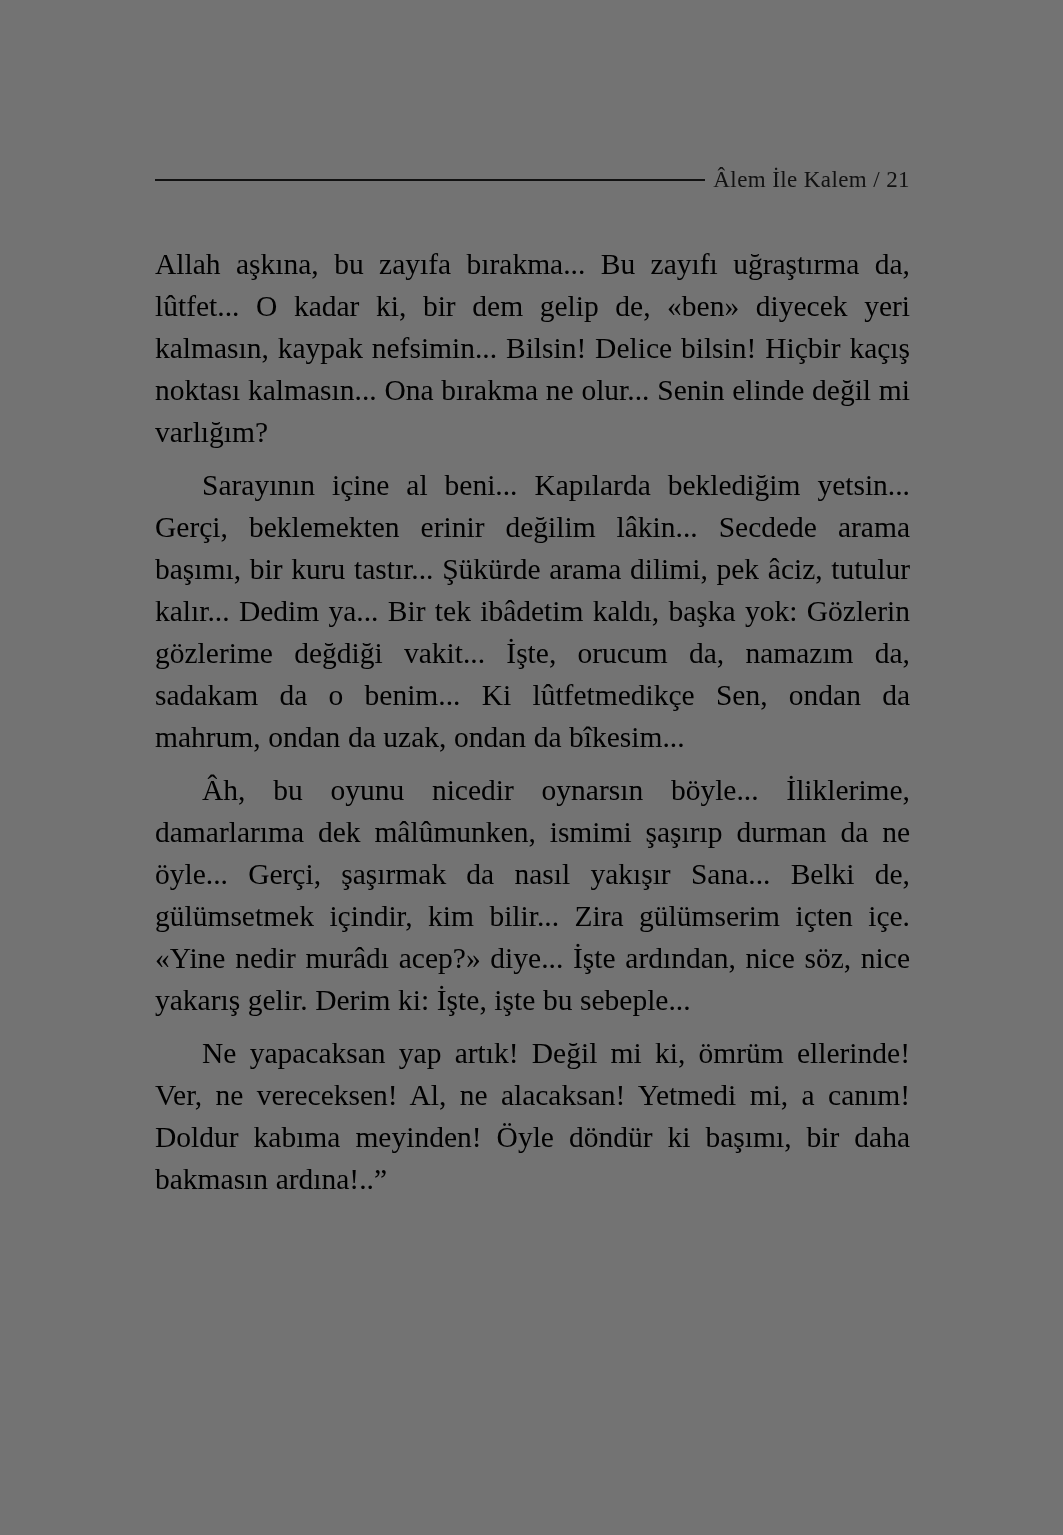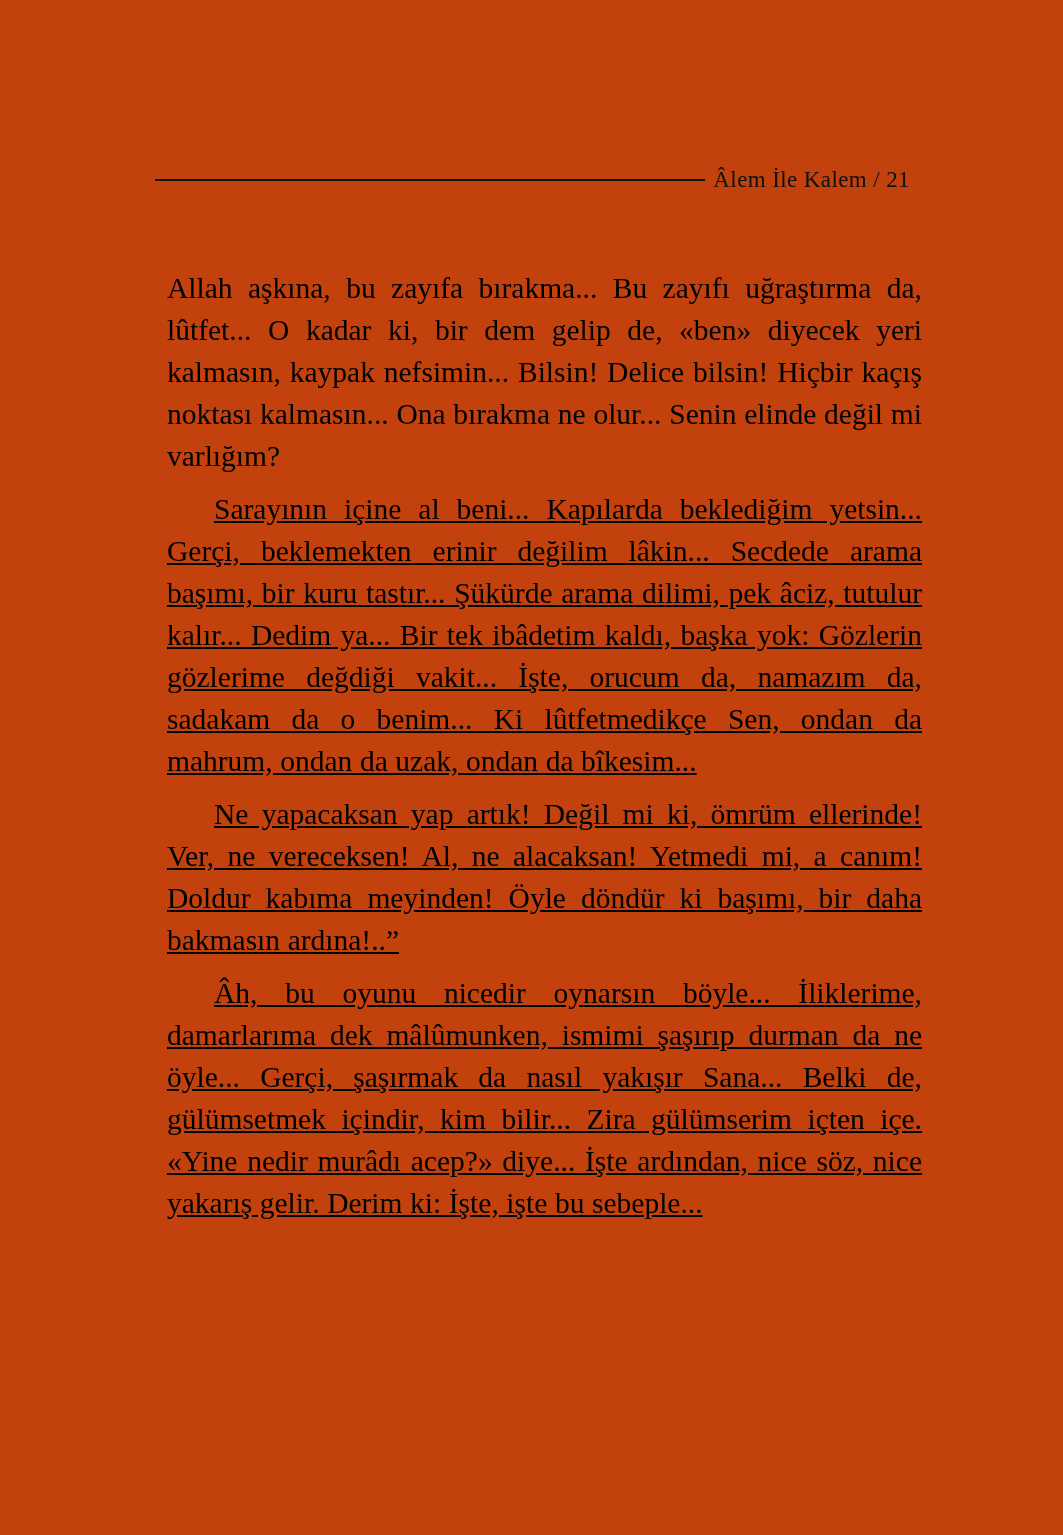--- a/index.html
+++ b/index.html
@@ -8,21 +8,21 @@
     background: #ffffff;
   }
   body {
     font-family: "Liberation Serif", "DejaVu Serif", serif;
     color: #000000;
   }
   .page {
     position: relative;
     width: 1063px;
     height: 1535px;
-    background: #c2410c;
+    background: #737373;
     margin: 0 auto;
     overflow: hidden;
   }
   .page-inner {
     position: absolute;
     left: 155px;
     top: 0;
     width: 755px;
   }
 
@@ -49,55 +49,53 @@
     font-family: "Liberation Serif", "DejaVu Serif", serif;
     font-size: 23px;
     letter-spacing: 0.4px;
     white-space: nowrap;
     color: #111111;
   }
 
   
   .body-copy {
     position: absolute;
-    left: 12px;
+    left: 0;
     top: 243px;
     width: 755px;
-    margin-top: 24px;
   }
   .para {
     margin: 0 0 11px 0;
     font-size: 29.5px;
     line-height: 42px;
     text-align: justify;
     text-justify: inter-word;
     hyphens: manual;
     color: #000000;
     word-spacing: 0.2px;
   }
   .para.indent {
     text-indent: 47px;
-    text-decoration: underline;
   }
   .para:last-child {
     margin-bottom: 0;
   }
 </style>
 </head>
 <body>
 
 <div class="page">
   <div class="page-inner">
 
     <div class="running-head">
       <div class="head-rule"></div>
       <div class="head-text">Âlem İle Kalem / 21</div>
     </div>
 
     <div class="body-copy">
       <p class="para">Allah aşkına, bu zayıfa bırakma... Bu zayıfı uğraştırma da, lûtfet... O kadar ki, bir dem gelip de, «ben» diyecek yeri kalmasın, kaypak nefsimin... Bilsin! Delice bilsin! Hiçbir kaçış noktası kalmasın... Ona bırakma ne olur... Senin elinde değil mi varlığım?</p>
       <p class="para indent">Sarayının içine al beni... Kapılarda beklediğim yetsin... Gerçi, beklemekten erinir değilim lâkin... Secdede arama başımı, bir kuru tastır... Şükürde arama dilimi, pek âciz, tutulur kalır... Dedim ya... Bir tek ibâdetim kaldı, başka yok: Gözlerin gözlerime değdiği vakit... İşte, orucum da, namazım da, sadakam da o benim... Ki lûtfetmedikçe Sen, ondan da mahrum, ondan da uzak, ondan da bîkesim...</p>
+      <p class="para indent">Âh, bu oyunu nicedir oynarsın böyle... İliklerime, damarlarıma dek mâlûmunken, ismimi şaşırıp durman da ne öyle... Gerçi, şaşırmak da nasıl yakışır Sana... Belki de, gülümsetmek içindir, kim bilir... Zira gülümserim içten içe. «Yine nedir murâdı acep?» diye... İşte ardından, nice söz, nice yakarış gelir. Derim ki: İşte, işte bu sebeple...</p>
       <p class="para indent">Ne yapacaksan yap artık! Değil mi ki, ömrüm ellerinde! Ver, ne vereceksen! Al, ne alacaksan! Yetmedi mi, a canım! Doldur kabıma meyinden! Öyle döndür ki başımı, bir daha bakmasın ardına!..”</p>
-      <p class="para indent">Âh, bu oyunu nicedir oynarsın böyle... İliklerime, damarlarıma dek mâlûmunken, ismimi şaşırıp durman da ne öyle... Gerçi, şaşırmak da nasıl yakışır Sana... Belki de, gülümsetmek içindir, kim bilir... Zira gülümserim içten içe. «Yine nedir murâdı acep?» diye... İşte ardından, nice söz, nice yakarış gelir. Derim ki: İşte, işte bu sebeple...</p>
     </div>
 
   </div>
 </div>
 
 </body></html>

